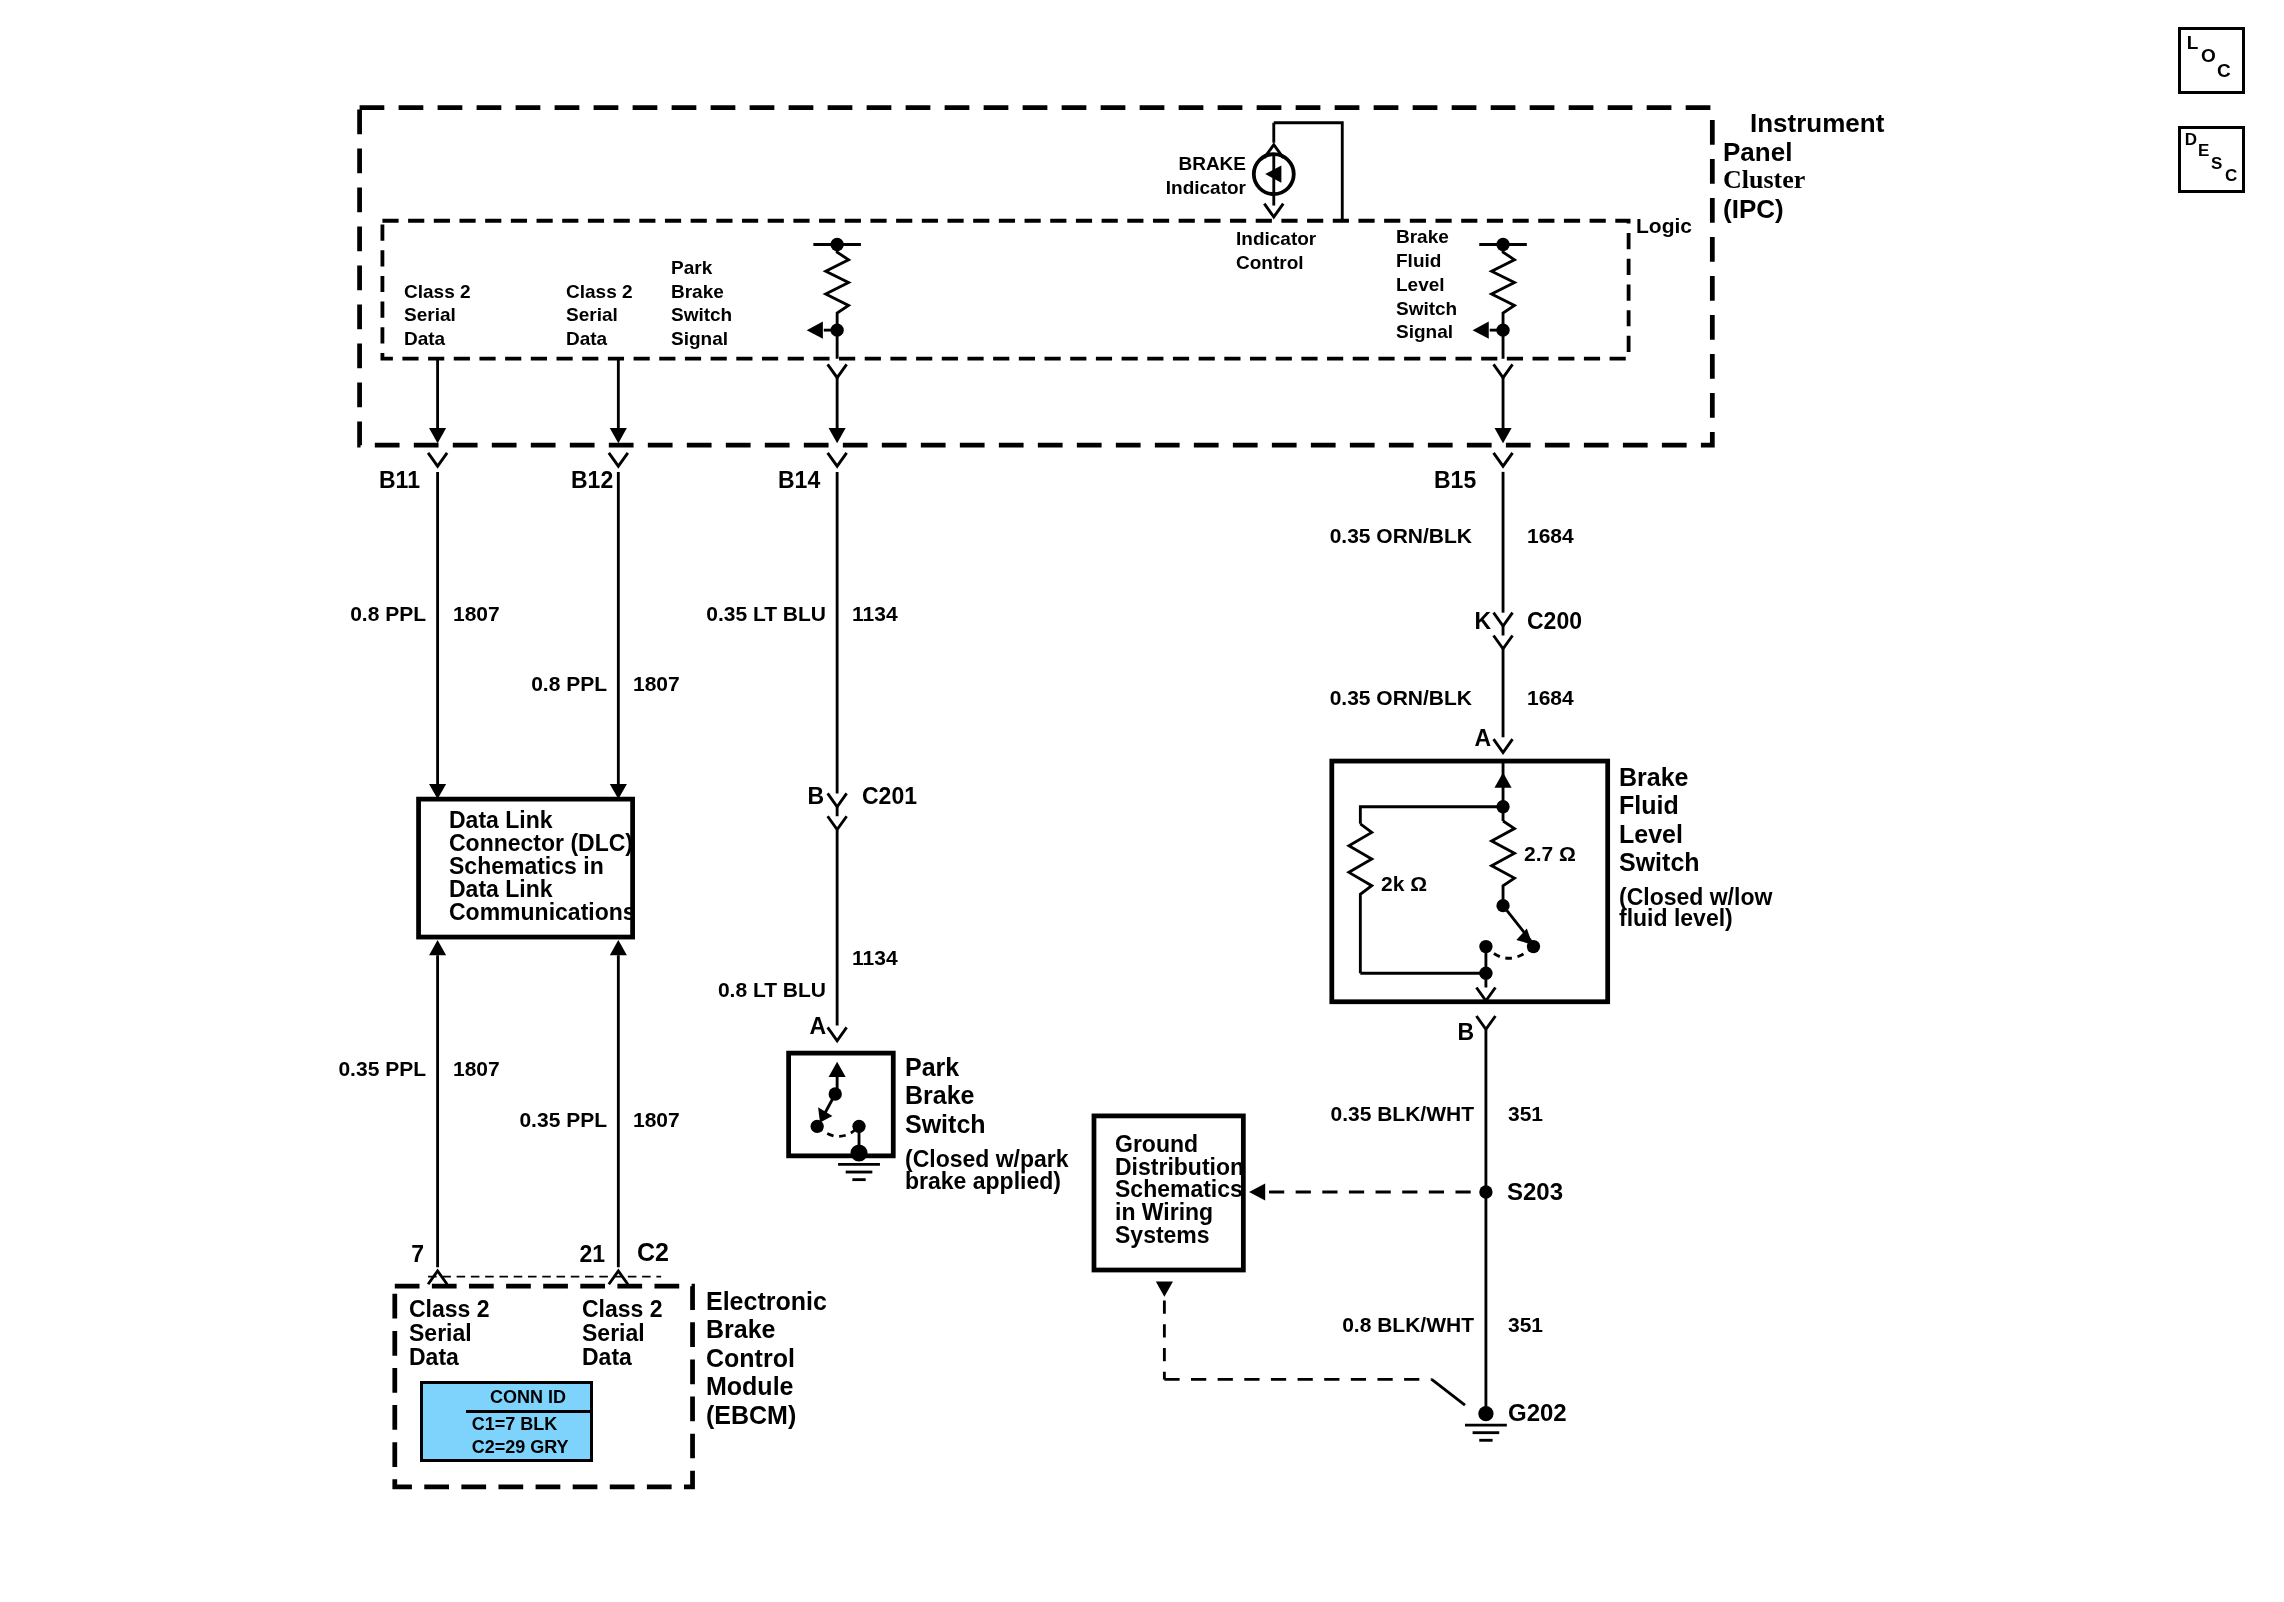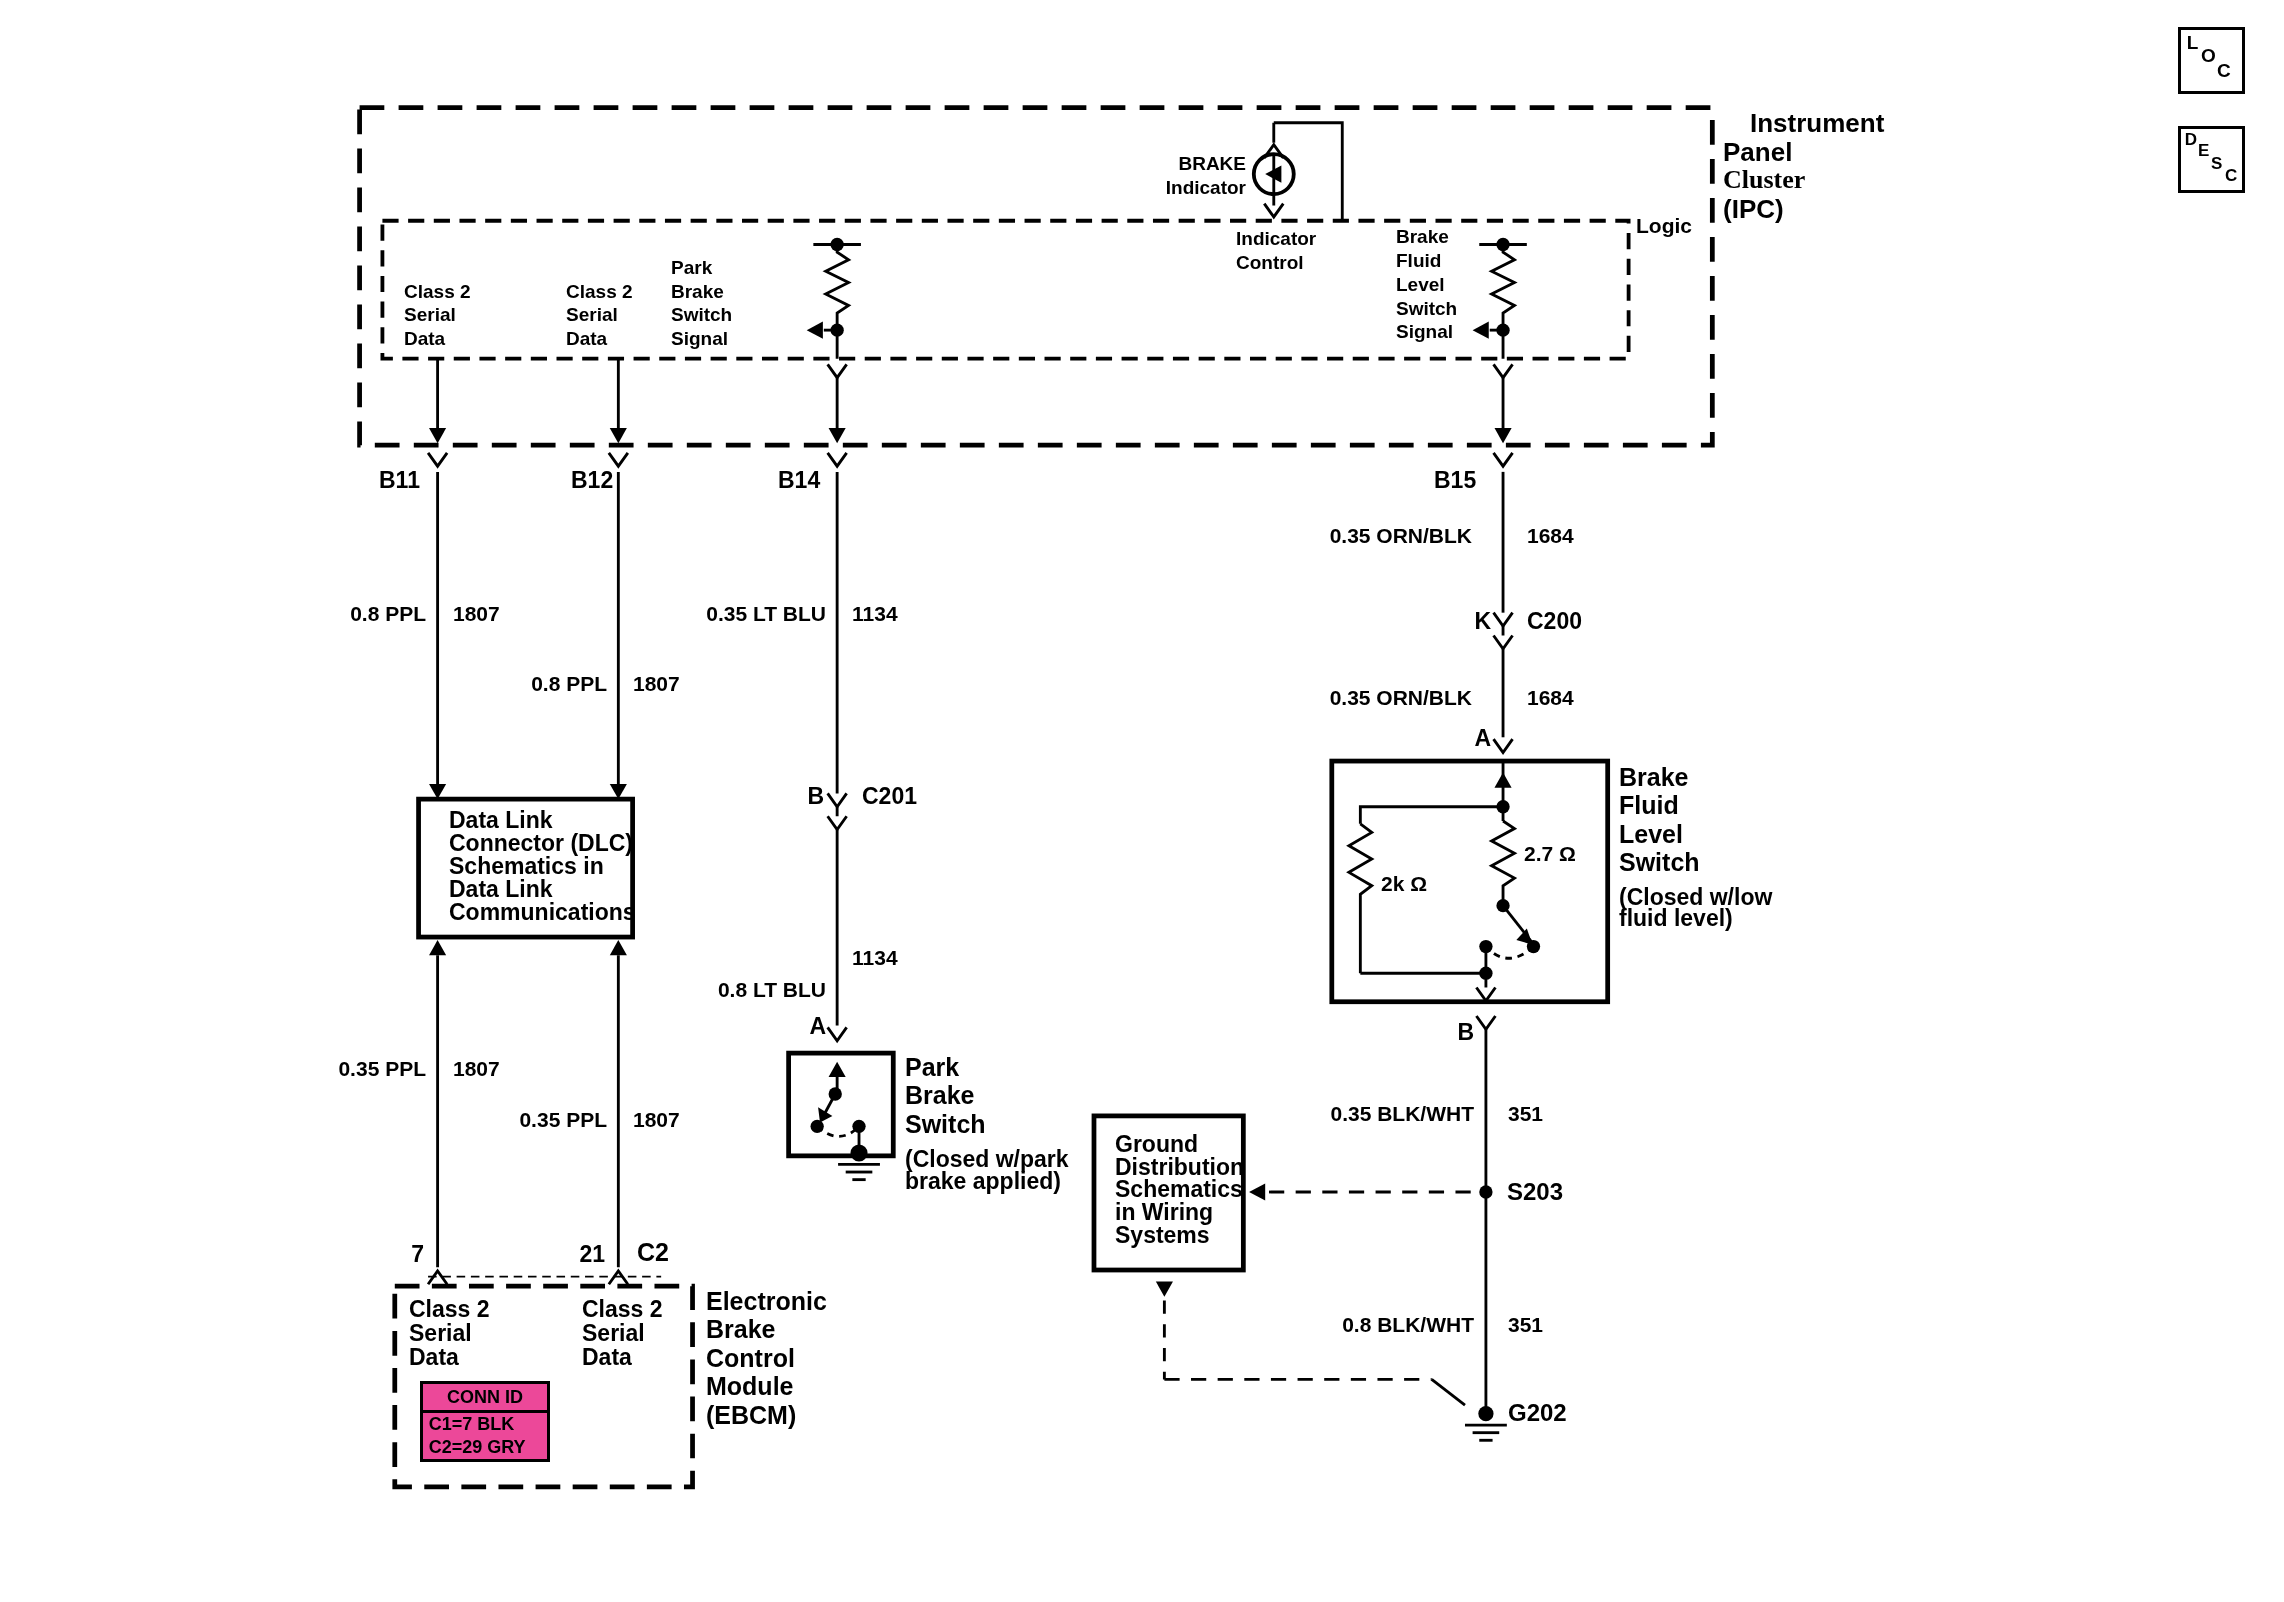--- a/index.html
+++ b/index.html
@@ -12,21 +12,21 @@
   .t20{font-size:19px;}
   .t22{font-size:21px;}
   .t24{font-size:23px;}
   .t25{font-size:24px;}
   .t26{font-size:25px;}
   .t27{font-size:26px;}
   .rt{text-align:right;}
   svg{position:absolute;left:0;top:0;}
   .cornerbox{position:absolute;width:61px;height:61px;border:3.8px solid #000;background:#fff;}
   .cornerbox span{position:absolute;font-weight:700;}
-  .connid{position:absolute;left:420px;top:1381px;width:124px;border:3.8px solid #000;background:#ec4899;}
+  .connid{position:absolute;left:420px;top:1381px;width:124px;border:3.8px solid #000;background:#7dd3fc;padding-left:43px;}
   .connid .hdr{border-bottom:3.8px solid #000;text-align:center;padding:2.9px 0 1.9px 0;font-weight:700;font-size:18px;}
   .connid .row{padding:1px 5.7px;font-weight:700;font-size:18px;}
 </style>
 </head>
 <body>
 
 <div id="canvas">
 
   <svg width="2285" height="1603" viewBox="0 0 2402 1685">
     <defs>

